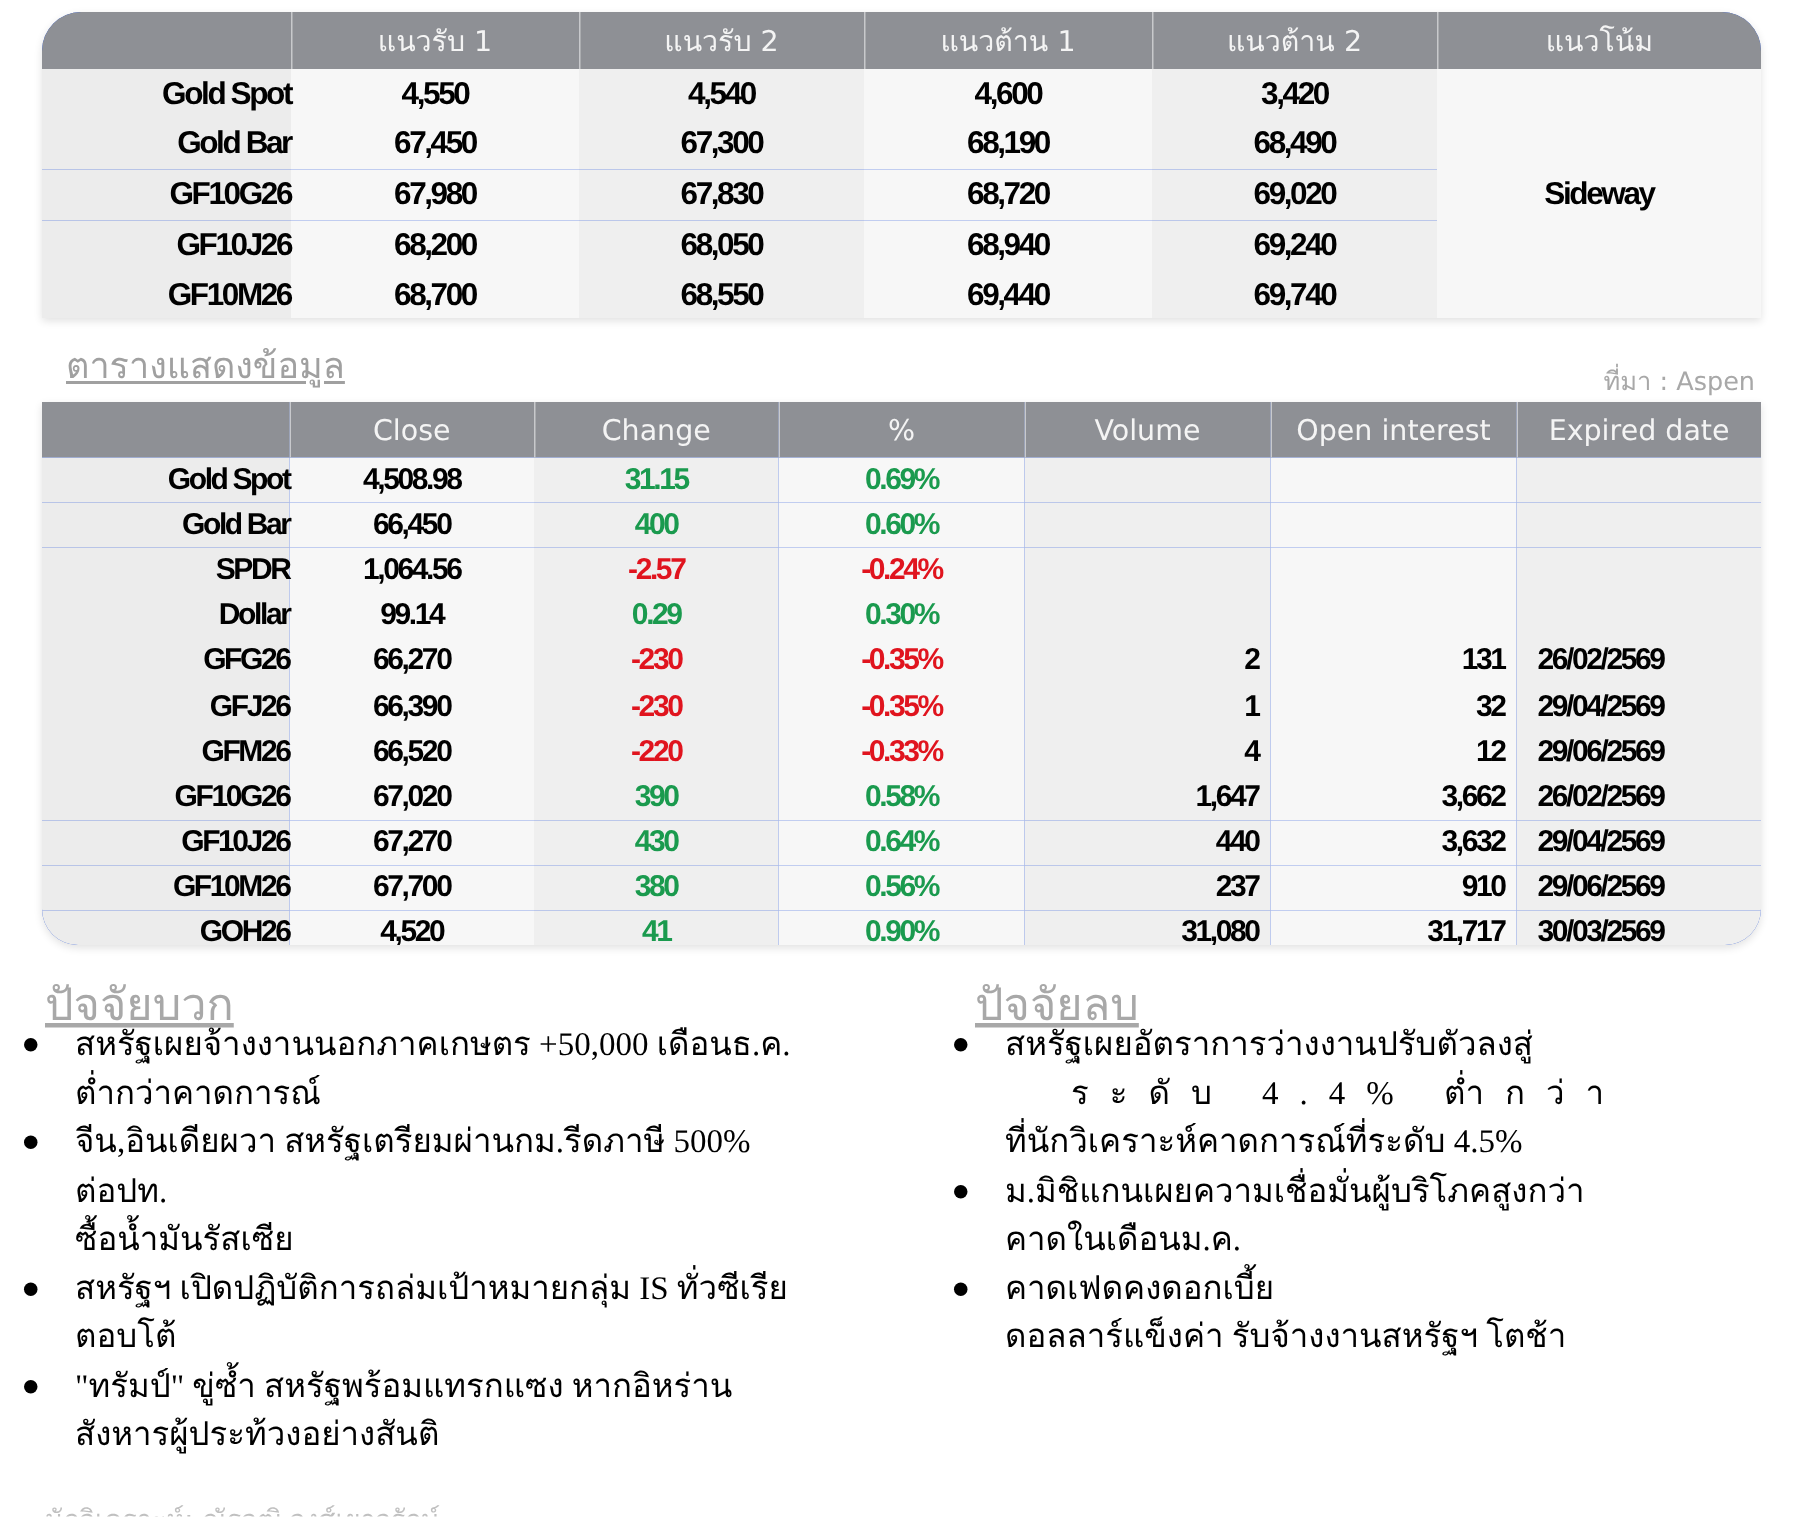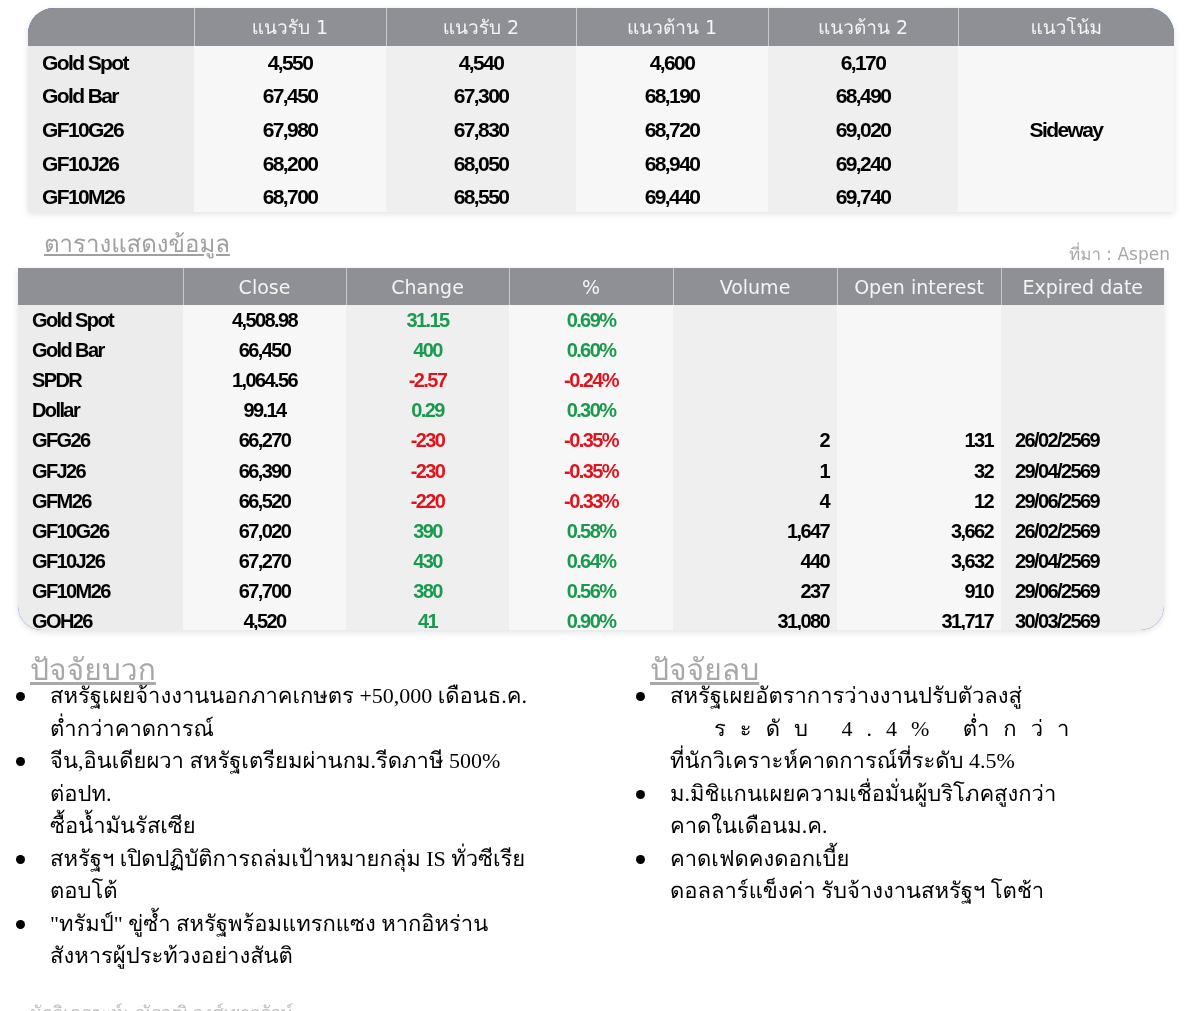--- a/index.html
+++ b/index.html
@@ -40,21 +40,21 @@
     }
     table.grid th:first-child { border-left: none; }
     table.grid td {
       font-family: "Liberation Sans", sans-serif;
       font-weight: bold;
       font-size: 21px;
       letter-spacing: -1.6px;
       padding: 0;
       white-space: nowrap;
     }
-    table.grid td.name { padding-left: 14px; text-align: left; }
+    table.grid td.name { padding-left: 14px; text-align: right; }
     table.grid td.c { text-align: center; }
     table.grid td.r { text-align: right; padding-right: 8px; }
     table.grid td.dt { text-align: left; padding-left: 14px; }
     .col-a { background: #ececec; }
     .col-b { background: #f7f7f7; }
     .col-c { background: #efefef; }
     .pos { color: #1a9a4e; }
     .neg { color: #e0141e; }
 
     
@@ -72,21 +72,21 @@
     #data-title { left: 28px; top: 224px; margin-left: 16px; }
     #source-note {
       position: absolute;
       right: 30px; top: 240px;
       color: #a8a8a8;
       font-family: "DejaVu Sans", sans-serif;
       font-size: 17px;
     }
 
     
-    #market { left: 18px; top: 268px; width: 1146px; height: 362px; border-radius: 0 0 24px 24px; }
+    #market { left: 28px; top: 268px; width: 1146px; height: 362px; border-radius: 0 0 24px 24px; }
     #market table.grid th { height: 37px; }
     #market table.grid td { height: 30.2px; font-size: 20px; }
 
     
     .factor-col { position: absolute; top: 646px; }
     #positive { left: 10px; width: 600px; }
     #negative { left: 630px; width: 500px; }
     .factor-title {
       font-family: "DejaVu Sans", sans-serif;
       color: #a8a8a8;
@@ -151,21 +151,21 @@
           <th>แนวต้าน 2</th>
           <th>แนวโน้ม</th>
         </tr>
       </thead>
       <tbody>
         <tr>
           <td class="name col-a">Gold Spot</td>
           <td class="c col-b">4,550</td>
           <td class="c col-c">4,540</td>
           <td class="c col-b">4,600</td>
-          <td class="c col-c">6,170</td>
+          <td class="c col-c">3,420</td>
           <td class="c col-b" rowspan="5">Sideway</td>
         </tr>
         <tr>
           <td class="name col-a">Gold Bar</td>
           <td class="c col-b">67,450</td>
           <td class="c col-c">67,300</td>
           <td class="c col-b">68,190</td>
           <td class="c col-c">68,490</td>
         </tr>
         <tr>

